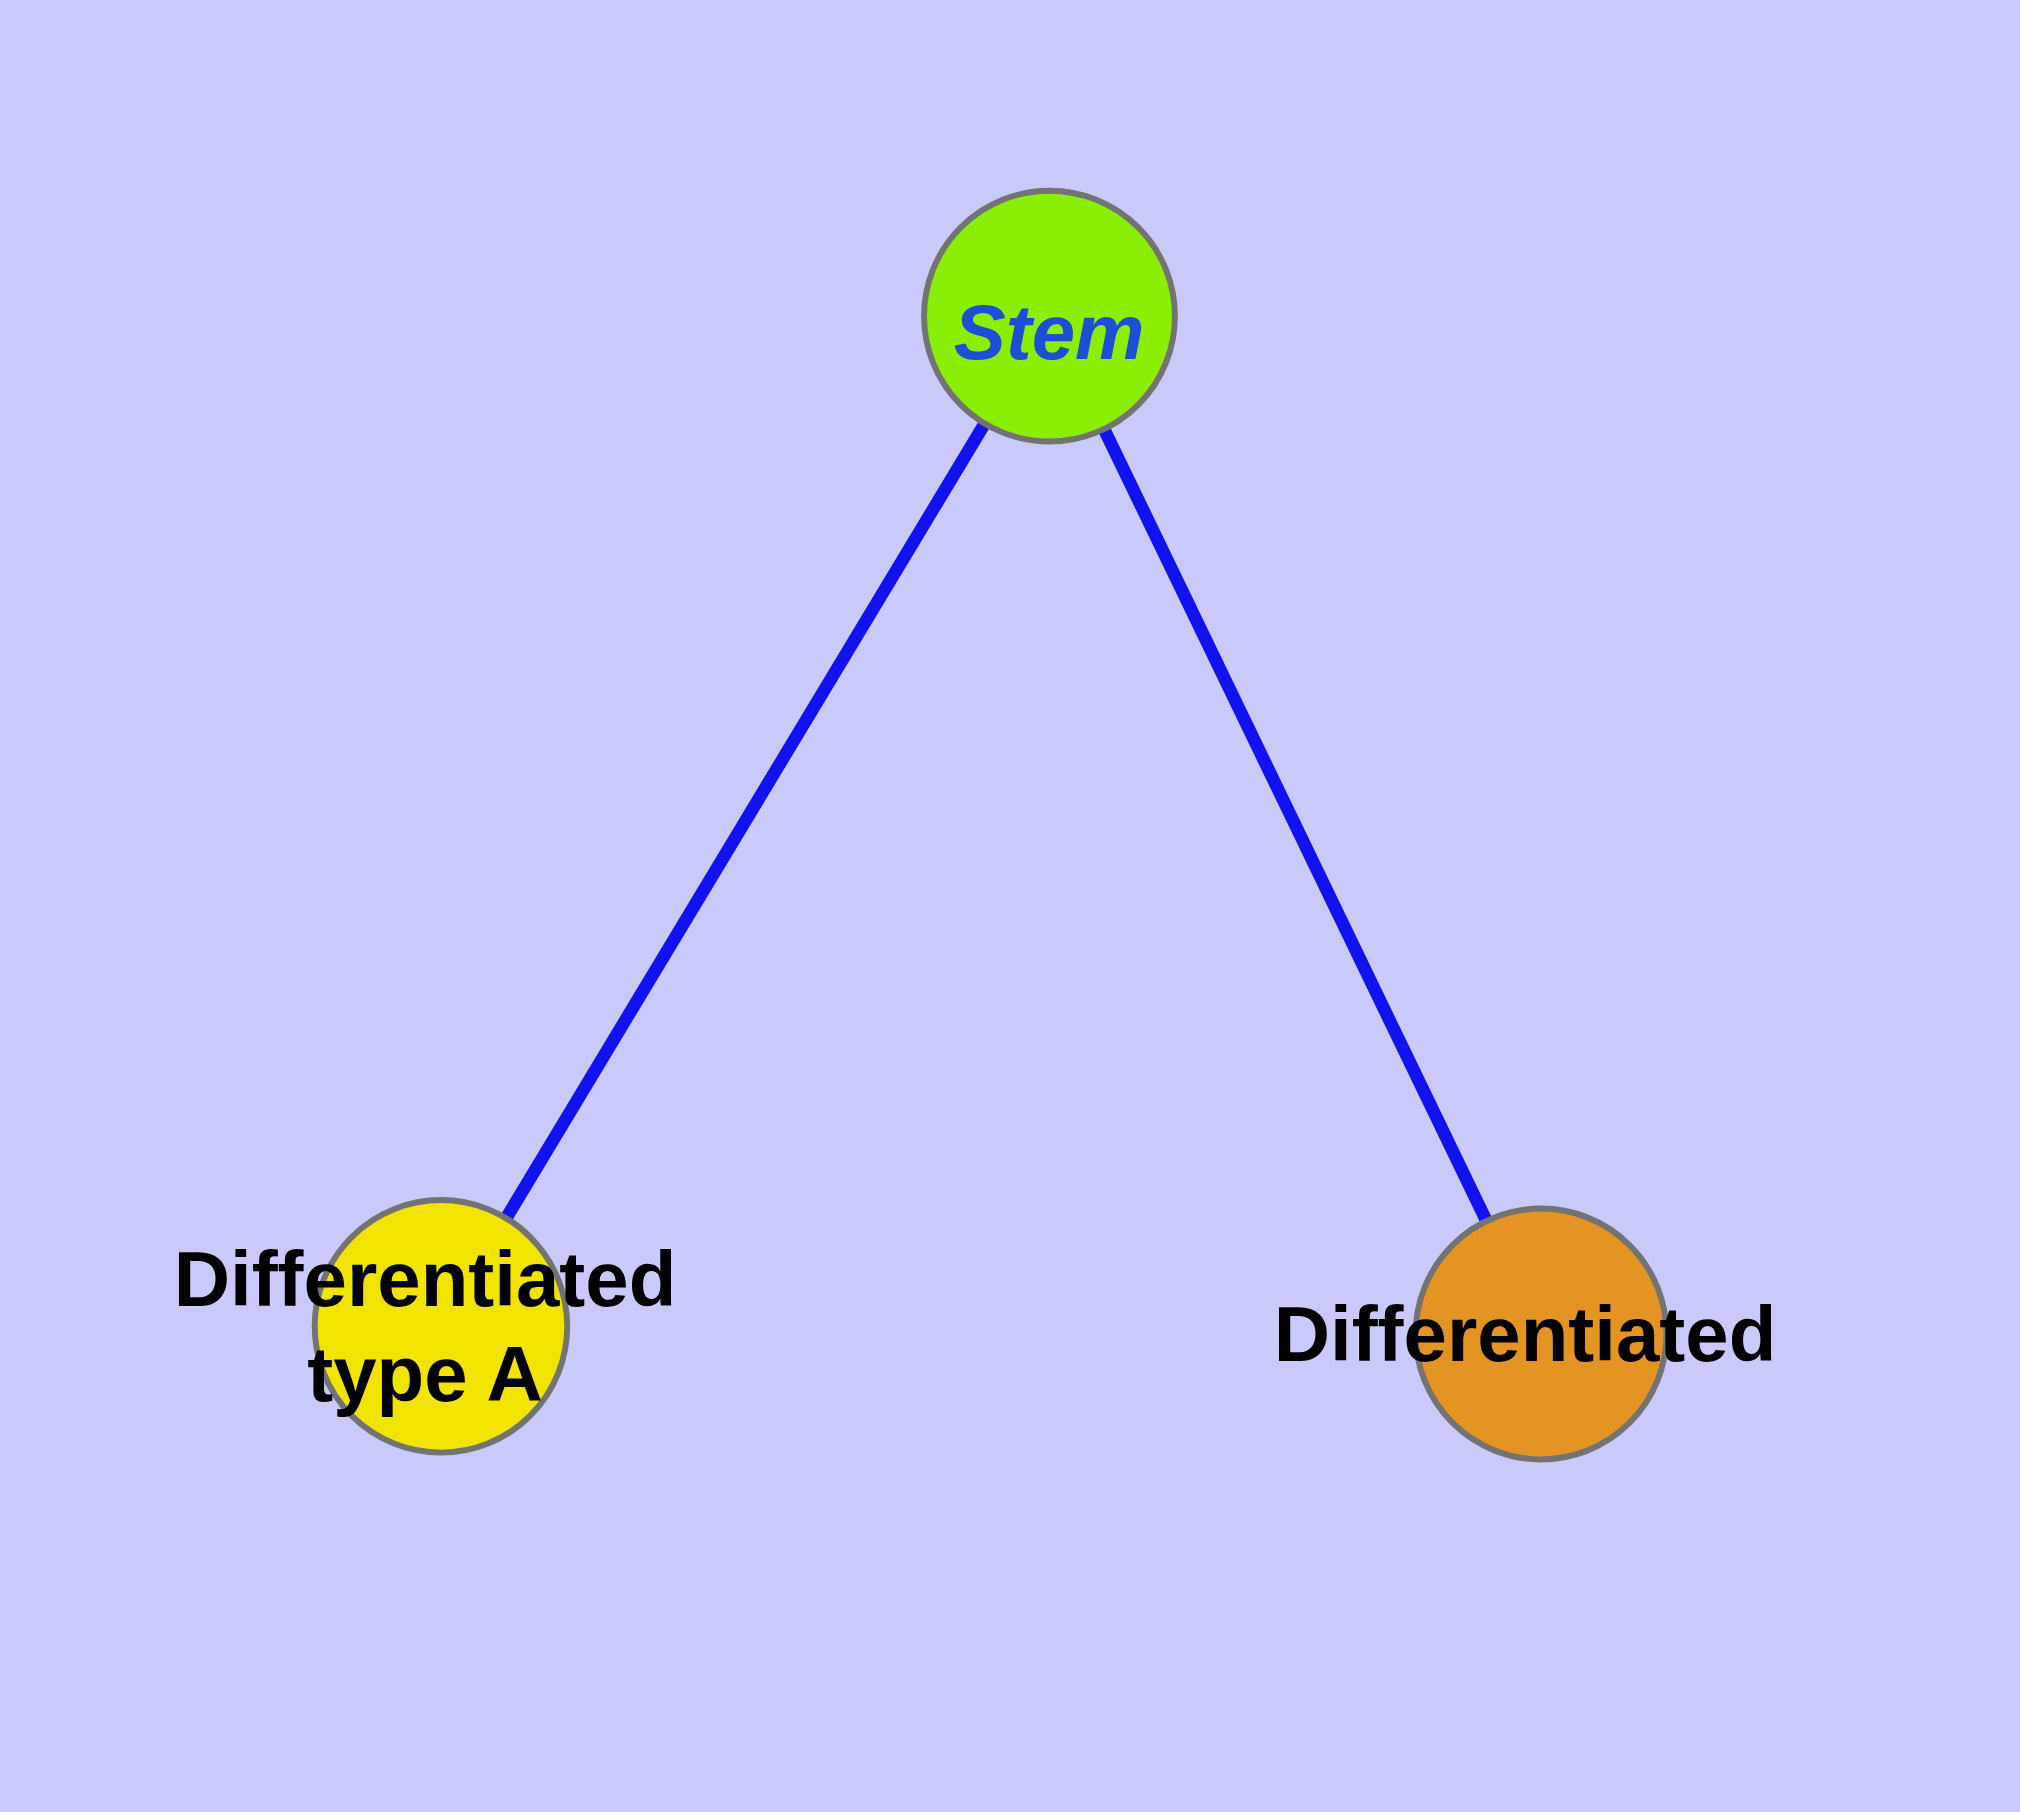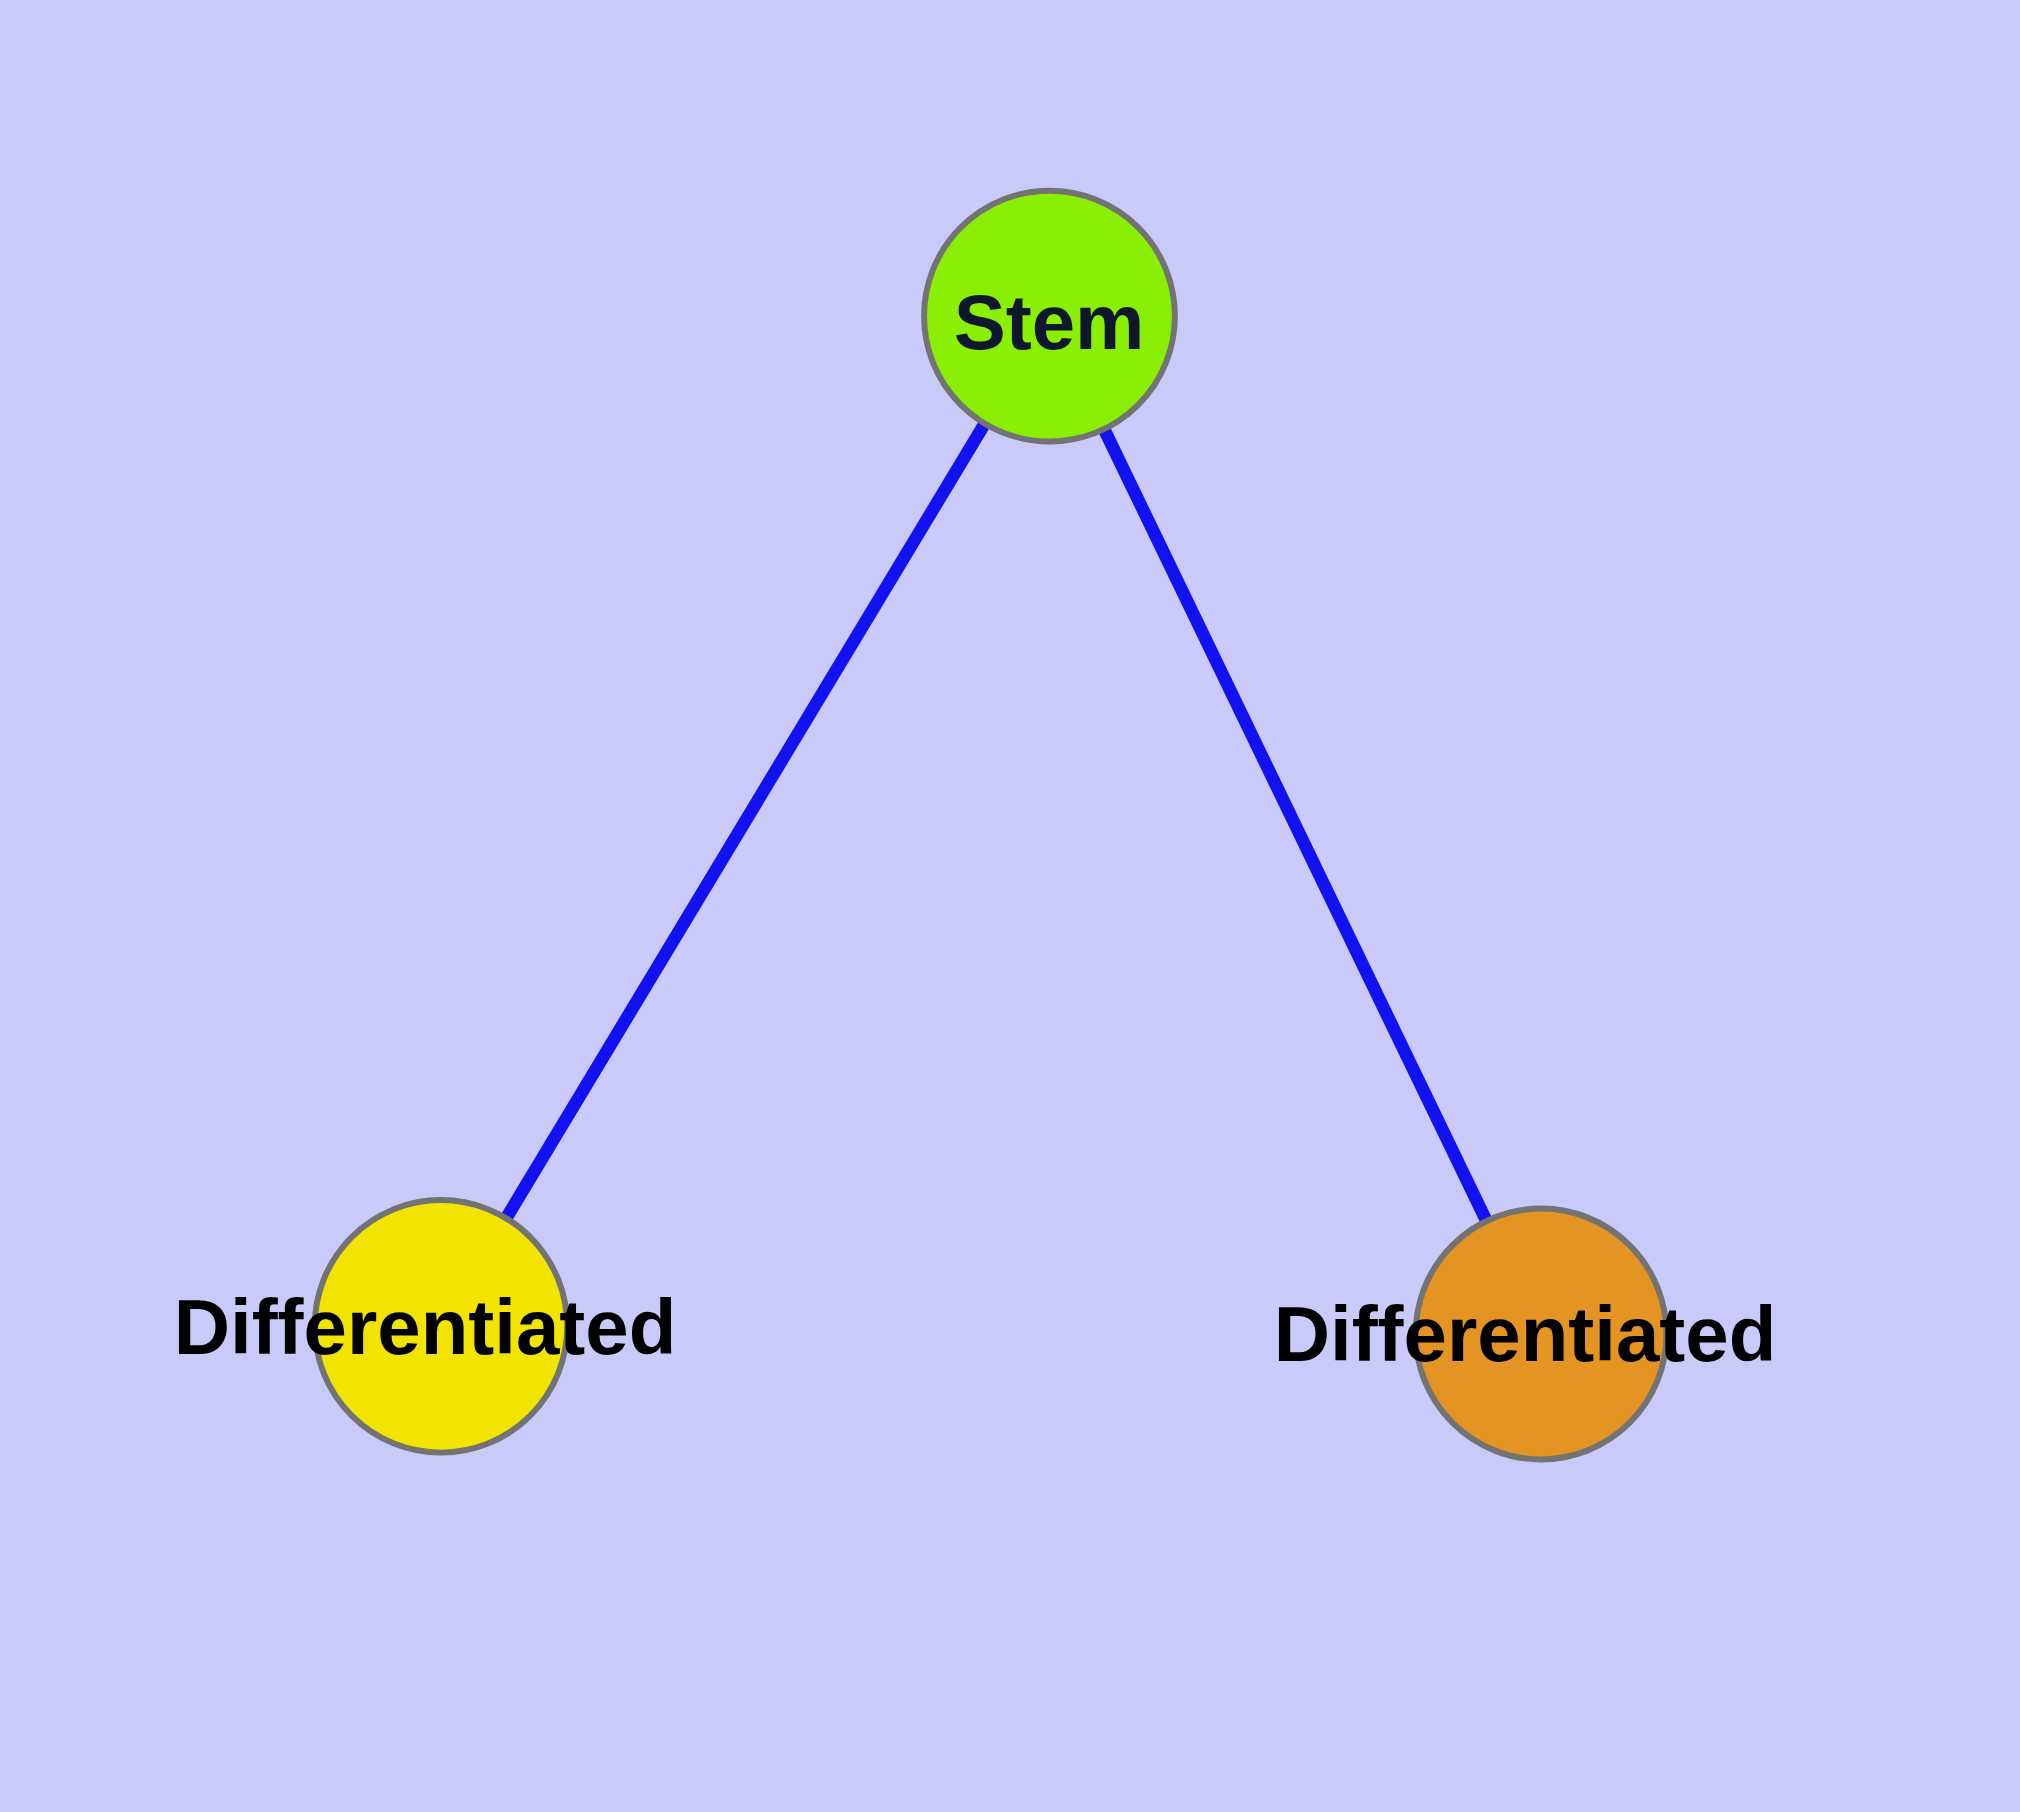--- a/index.html
+++ b/index.html
@@ -29,25 +29,26 @@
 <div class="stage">
   <svg width="2021" height="1812" viewBox="0 0 2384 2138">
     <rect x="0" y="0" width="2384" height="2138" fill="#C9C9FA"></rect>
     <line class="edge edge-0" x1="1238" y1="373" x2="520" y2="1565" stroke="#1212F0" stroke-width="15"></line>
     <line class="edge edge-1" x1="1238" y1="373" x2="1818" y2="1574" stroke="#1212F0" stroke-width="15"></line>
     <circle class="node node-0" cx="1238" cy="373" r="148" fill="#8BEE05" stroke="#737373" stroke-width="7"></circle>
     <circle class="node node-1" cx="520" cy="1565" r="149" fill="#F0E400" stroke="#737373" stroke-width="7"></circle>
     <circle class="node node-2" cx="1818" cy="1574" r="148" fill="#E39422" stroke="#737373" stroke-width="7"></circle>
   </svg>
 
-  <div class="node-label" style="left: 1049px; top: 322px; color: #0f172a;">
+  <div class="node-label" style="left: 1049px; top: 332px; color: #1d4ed8; font-style: italic;">
     <span class="line">Stem</span>
   </div>
 
   <div class="node-label" style="left: 425px; top: 1327px; color: rgb(0, 0, 0);">
     <span class="line">Differentiated</span>
+    <span class="line">type A</span>
   </div>
 
   <div class="node-label" style="left: 1525px; top: 1334px; color: rgb(0, 0, 0);">
     <span class="line">Differentiated</span>
   </div>
 </div>
 
 
 </body></html>

